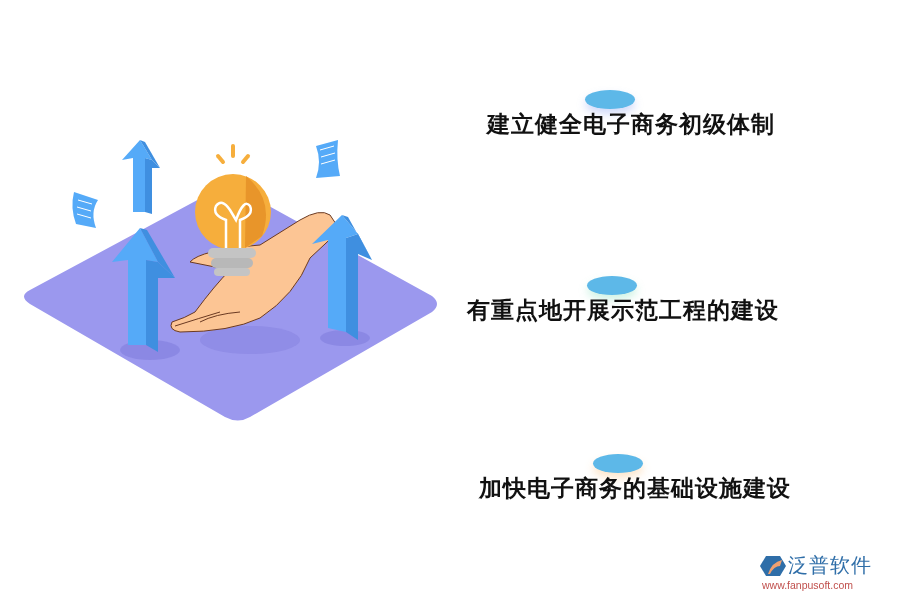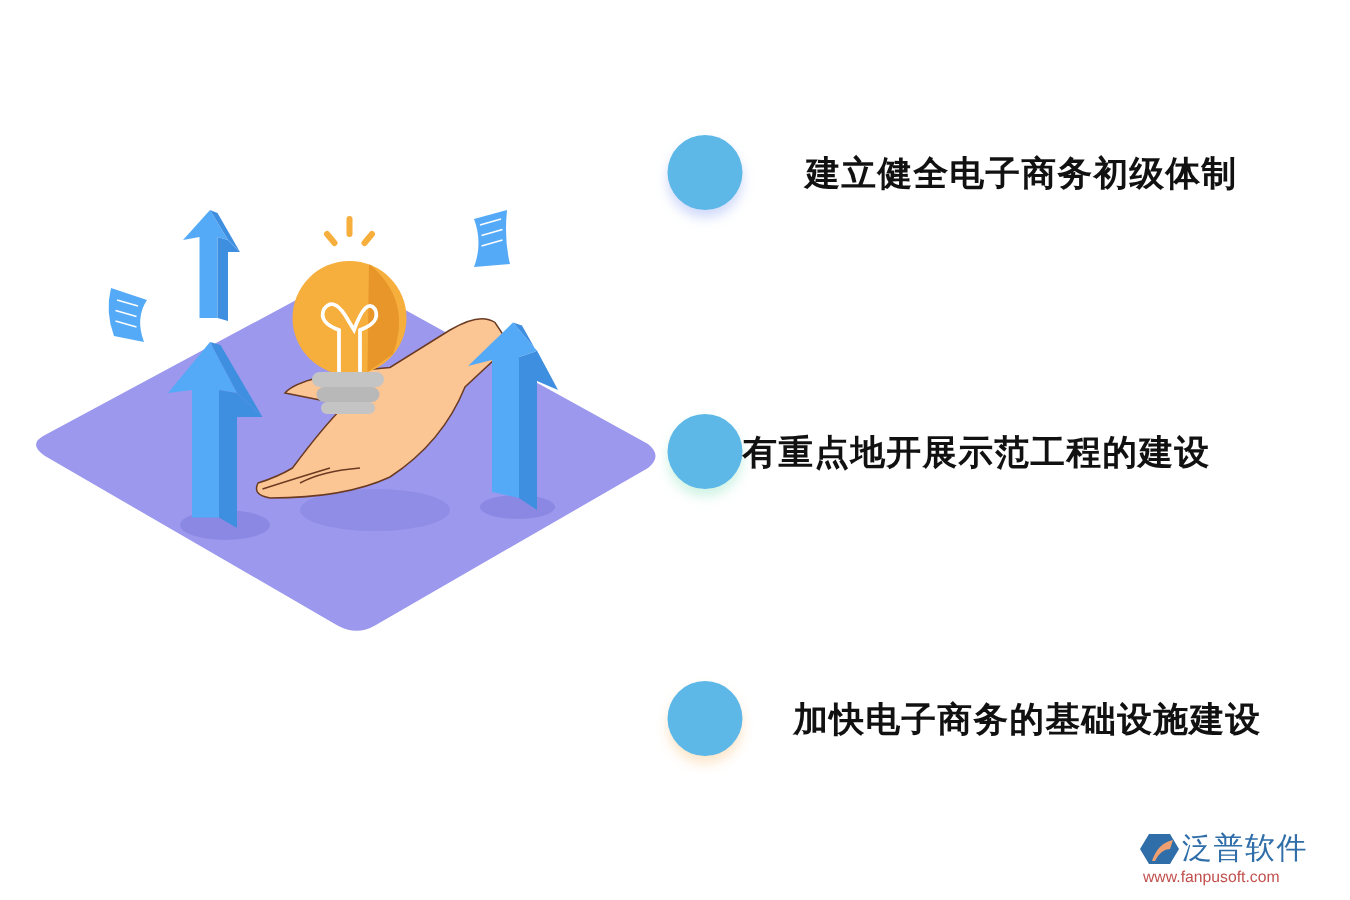--- a/index.html
+++ b/index.html
@@ -2,36 +2,36 @@
 <html><head>
 <meta charset="utf-8">
 <style>
   html, body { margin: 0; padding: 0; }
   body {
     width: 900px; height: 600px; overflow: hidden; position: relative;
     background: #ffffff;
     font-family: "DejaVu Sans", "Liberation Sans", sans-serif;
   }
   .illustration { position: absolute; left: 0; top: 0; width: 450px; height: 450px; }
-  .item { position: absolute; left: 445px; height: 50px; display: flex; align-items: center; }
+  .item { position: absolute; left: 445px; height: 50px; display: flex; align-items: center; flex-direction: column; }
   .dot {
     width: 50px; height: 50px; border-radius: 50%;
     background: #5db8e8;
   }
   .dot.s1 { box-shadow: 0 5px 8px rgba(120,150,240,0.35); }
   .dot.s2 { box-shadow: 0 5px 8px rgba(120,220,180,0.35); }
   .dot.s3 { box-shadow: 0 5px 8px rgba(250,200,140,0.45); }
   .label {
     font-size: 23px; font-weight: bold; color: #111; letter-spacing: 1px;
     white-space: nowrap;
   }
   #item-1 { top: 90px; }
   #item-1 .label { margin-left: 42px; }
   #item-2 { top: 276px; }
-  #item-2 .label { }
+  #item-2 .label { margin-left: 22px; }
   #item-3 { top: 454px; }
   #item-3 .label { margin-left: 34px; }
 
   .logo { position: absolute; left: 760px; top: 552px; width: 126px; height: 42px; }
   .logo-icon { position: absolute; left: 0; top: 2px; width: 26px; height: 24px; }
   .logo-text { position: absolute; left: 28px; top: 0; font-size: 20px; color: #2f6ea8; letter-spacing: 1px; white-space: nowrap; }
   .logo-url { position: absolute; left: 2px; top: 27px; font-size: 10.5px; color: #c0504d; font-family: Liberation Sans, sans-serif; white-space: nowrap; }
 </style>
 </head>
 <body>

